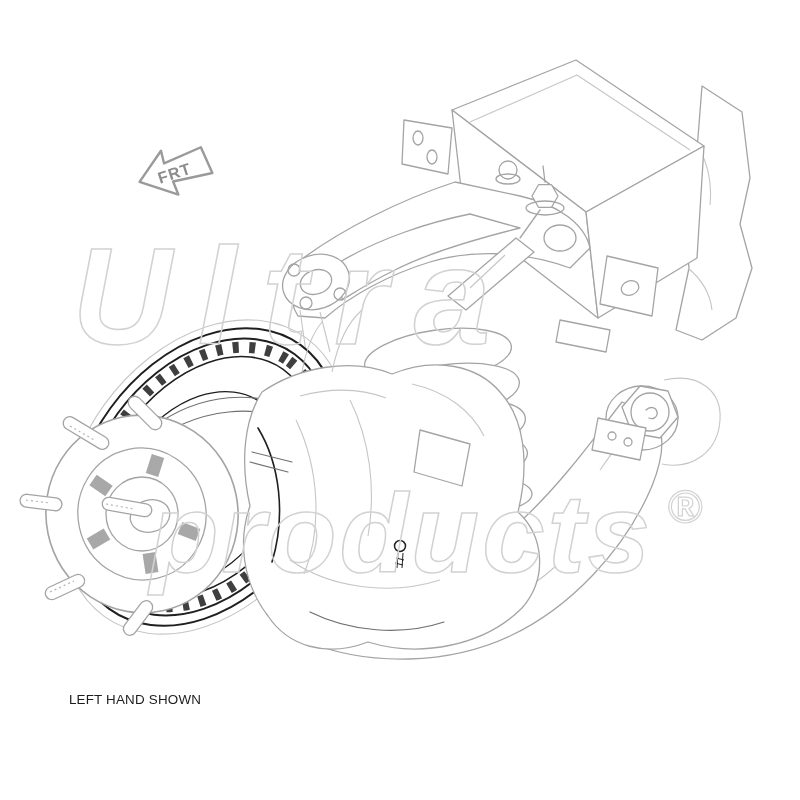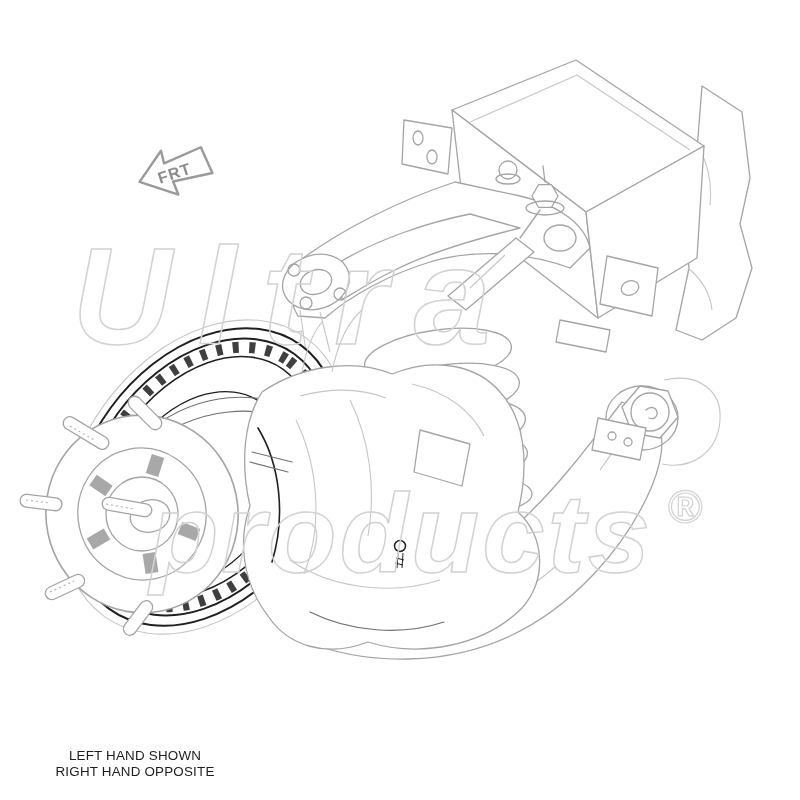--- a/index.html
+++ b/index.html
@@ -11,21 +11,21 @@
   .s-lf {stroke:#a4a4a4;fill:#ffffff;stroke-width:1.3;stroke-linejoin:round;}
   .s-f  {stroke:#c6c6c6;fill:none;stroke-width:1.1;stroke-linejoin:round;}
   .s-m  {stroke:#6f6f6f;fill:none;stroke-width:1.2;stroke-linecap:round;}
   .s-d  {stroke:#1f1f1f;fill:none;stroke-width:1.6;stroke-linecap:round;}
   .s-df {stroke:#1f1f1f;fill:#ffffff;stroke-width:2;}
   .wm-text{fill:none;stroke:#d2d2d2;stroke-width:1.5;font-weight:bold;font-style:italic;
            font-family:"Liberation Sans",sans-serif;}
   .frt-shape{fill:#ffffff;stroke:#9a9a9a;stroke-width:2.4;stroke-linejoin:round;}
   .frt-text{fill:#8c8c8c;font-weight:bold;font-size:16px;letter-spacing:1px;
             font-family:"Liberation Sans",sans-serif;}
-  .caption{position:absolute;left:46px;top:748px;width:178px;text-align:center;
+  .caption{position:absolute;left:46px;top:692px;width:178px;text-align:center;
            font-size:13.4px;line-height:15.8px;color:#1d1d1d;letter-spacing:0.2px;
            font-family:"Liberation Sans",sans-serif;}
 </style>
 </head>
 <body>
 
 <div class="stage">
 
 <svg width="800" height="800" viewBox="0 0 800 800">
 
@@ -152,16 +152,15 @@
   </g>
 
   <g transform="rotate(-18 170 172)">
     <path class="frt-shape" d="M138,172 L168,149 L167,162 L207,158 L210,186 L170,182 L171,196 Z"></path>
     <text class="frt-text" x="157" y="180">FRT</text>
   </g>
 </svg>
 
   <div class="caption">
     <div>LEFT HAND SHOWN</div>
-    <div>RIGHT HAND OPPOSITE</div>
   </div>
 
 </div>
 
 </body></html>

